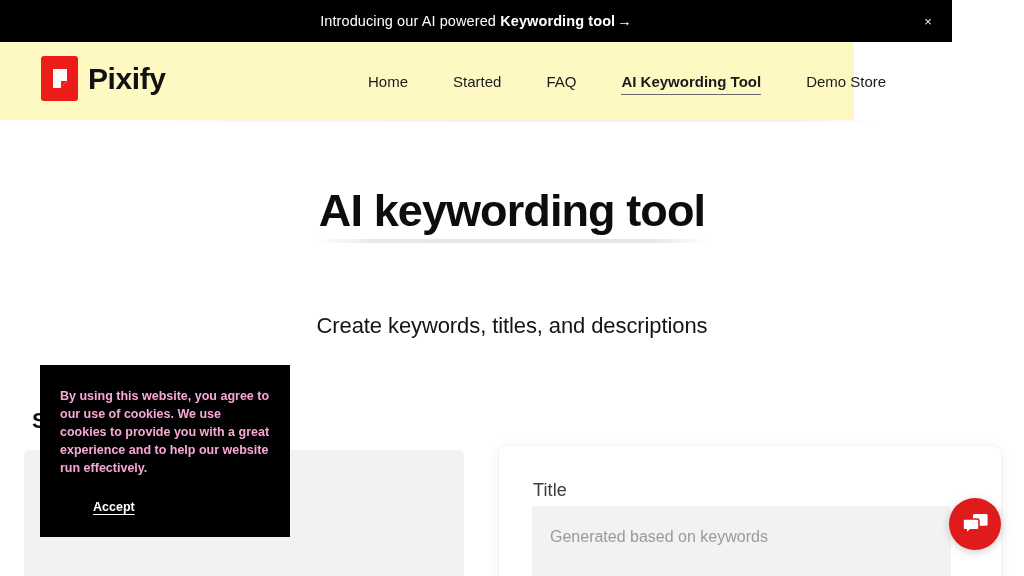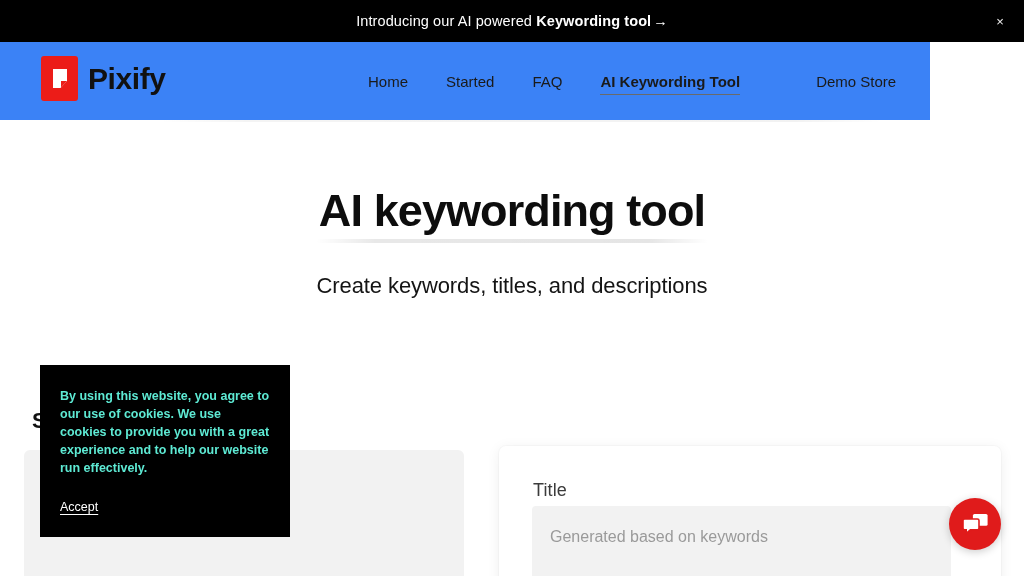--- a/index.html
+++ b/index.html
@@ -16,21 +16,21 @@
     background: #ffffff;
     color: #121212;
     position: relative;
     -webkit-font-smoothing: antialiased;
   }
 
   
   .announce {
     position: absolute;
     top: 0; left: 0;
-    width: 1024px;
+    width: 952px;
     height: 42px;
     background: #000000;
     display: flex;
     align-items: center;
     justify-content: center;
   }
   .announce-text {
     font-size: 14.5px;
     color: #ffffff;
     letter-spacing: .1px;
@@ -59,23 +59,23 @@
     cursor: pointer;
     background: none;
     border: none;
     font-family: "Liberation Sans", sans-serif;
   }
 
   
   .header {
     position: absolute;
     top: 42px; left: 0;
-    width: 930px;
+    width: 854px;
     height: 78px;
-    background: #3b82f6;
+    background: #fef9c3;
     display: flex;
     align-items: center;
     z-index: 5;
   }
   .header-divider {
     position: absolute;
     top: 120px;
     left: 160px;
     width: 722px;
     height: 2px;
@@ -108,33 +108,33 @@
     letter-spacing: -0.4px;
     color: #111111;
   }
 
   .nav {
     position: absolute;
     left: 368px;
     top: 29px;
     display: flex;
     align-items: center;
-    gap: 6px;
+    gap: 13px;
   }
   .nav-link {
     font-size: 15px;
     color: #1a1a1a;
     text-decoration: none;
     padding: 2px 0;
     margin-right: 32px;
     white-space: nowrap;
     cursor: pointer;
     position: relative;
   }
-  .nav-link:last-child { margin-right: 0; margin-left: 38px; }
+  .nav-link:last-child { margin-right: 0; }
   .nav-link.active {
     font-weight: 700;
   }
   .nav-link.active::after {
     content: "";
     position: absolute;
     left: 0; right: 0;
     bottom: -3px;
     height: 1.5px;
     background: #6a6a6a;
@@ -177,21 +177,21 @@
   .hero-title::after {
     content: "";
     position: absolute;
     left: -3px; right: -3px;
     bottom: 0;
     height: 4px;
     background: linear-gradient(to right, rgba(0,0,0,0) 0%, rgba(0,0,0,.09) 15%, rgba(0,0,0,.10) 85%, rgba(0,0,0,0) 100%);
     border-radius: 2px;
   }
   .hero-sub {
-    margin-top: 22px;
+    margin-top: 62px;
     font-size: 22px;
     line-height: 42px;
     color: #141414;
     letter-spacing: -0.1px;
   }
 
   
   .section-heading {
     position: absolute;
     left: 32px;
@@ -259,31 +259,32 @@
     width: 250px;
     height: 172px;
     background: #000000;
     padding: 22px 20px 0 20px;
     z-index: 20;
   }
   .cookie-text {
     font-size: 12.5px;
     line-height: 18px;
     font-weight: 700;
-    color: #5eead4;
+    color: #f9a8d4;
   }
   .cookie-accept {
     display: inline-block;
     margin-top: 23px;
     font-size: 12.5px;
-    font-weight: 400;
+    font-weight: 700;
     color: #ffffff;
     text-decoration: underline;
     text-underline-offset: 3px;
     cursor: pointer;
+    margin-left: 33px;
   }
 
   
   .chat-fab {
     position: absolute;
     right: 23px;
     bottom: 26px;
     width: 52px;
     height: 52px;
     border-radius: 50%;

